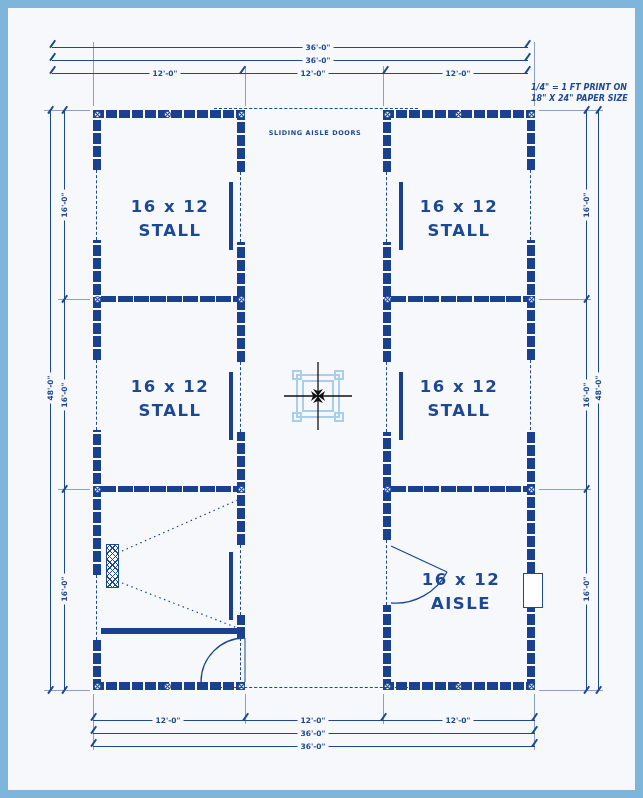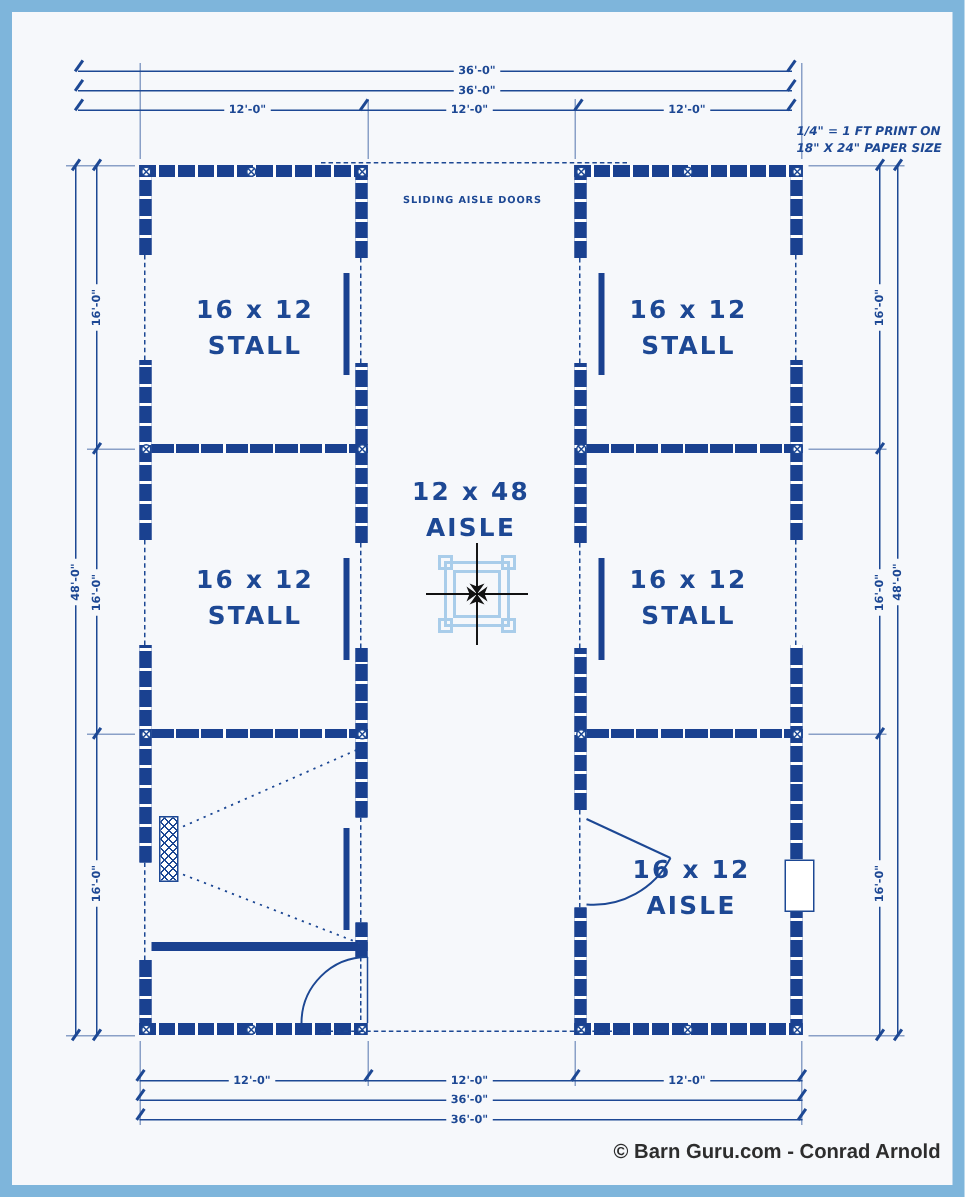--- a/index.html
+++ b/index.html
@@ -215,38 +215,33 @@
     <div>STALL</div>
   </div>
   <div class="room-label" style="left:459px;top:399px;">
     <div>16 x 12</div>
     <div>STALL</div>
   </div>
   <div class="room-label" style="left:461px;top:592px;">
     <div>16 x 12</div>
     <div>AISLE</div>
   </div>
-  <div class="room-label" style="left:314px;top:340px;">
-    <div>12 x 48</div>
-    <div>AISLE</div>
-  </div>
 
   <svg width="643" height="798" viewBox="0 0 643 798">
 
     <line x1="122" y1="551" x2="240" y2="499" stroke="#1d4894" stroke-width="1.2" stroke-dasharray="1.5 3.5"></line>
     <line x1="122" y1="583" x2="240" y2="629" stroke="#1d4894" stroke-width="1.2" stroke-dasharray="1.5 3.5"></line>
 
     <path d="M391 546 L447 572" stroke="#1d4894" stroke-width="1.3" fill="none"></path>
     <path d="M391 603 A58 58 0 0 0 447 572" stroke="#1d4894" stroke-width="1.3" fill="none"></path>
 
     <path d="M245 638 A44 44 0 0 0 201 682" stroke="#1d4894" stroke-width="1.3" fill="none"></path>
     <path d="M245 682 L245 638" stroke="#1d4894" stroke-width="1" fill="none"></path>
 
     <line x1="284" y1="396" x2="352" y2="396" stroke="#111" stroke-width="1.3"></line>
     <line x1="318" y1="362" x2="318" y2="430" stroke="#111" stroke-width="1.3"></line>
     <path d="M318 396 L313 389 L318 391 L323 389 Z" fill="#111"></path>
     <path d="M318 396 L313 403 L318 401 L323 403 Z" fill="#111"></path>
     <path d="M318 396 L311 391 L313 396 L311 401 Z" fill="#111"></path>
     <path d="M318 396 L325 391 L323 396 L325 401 Z" fill="#111"></path>
   </svg>
 
-  <div class="copyright">© Barn Guru.com - Conrad Arnold</div>
 </div>
 
 </body></html>

